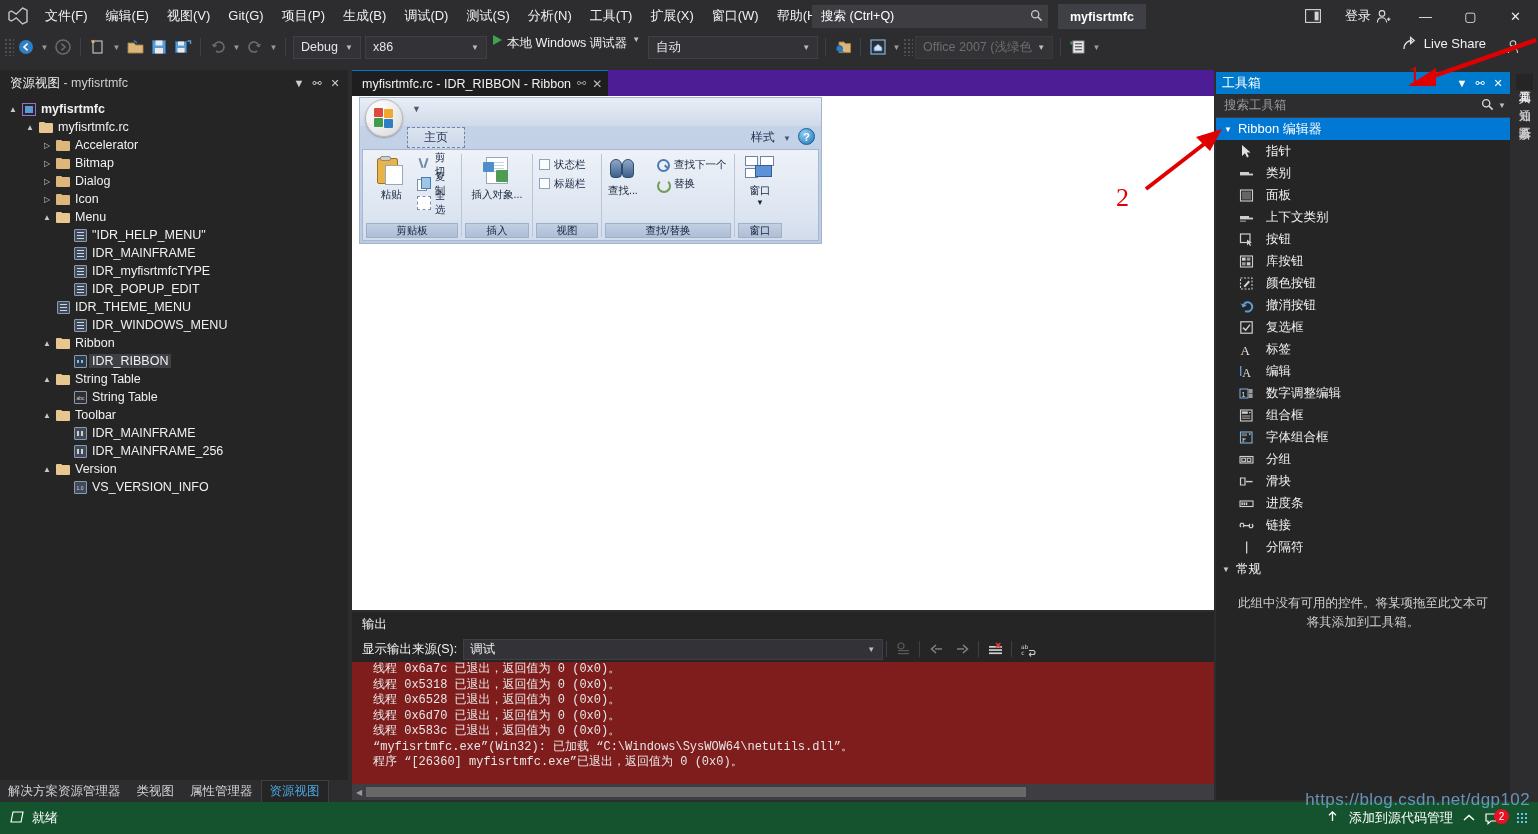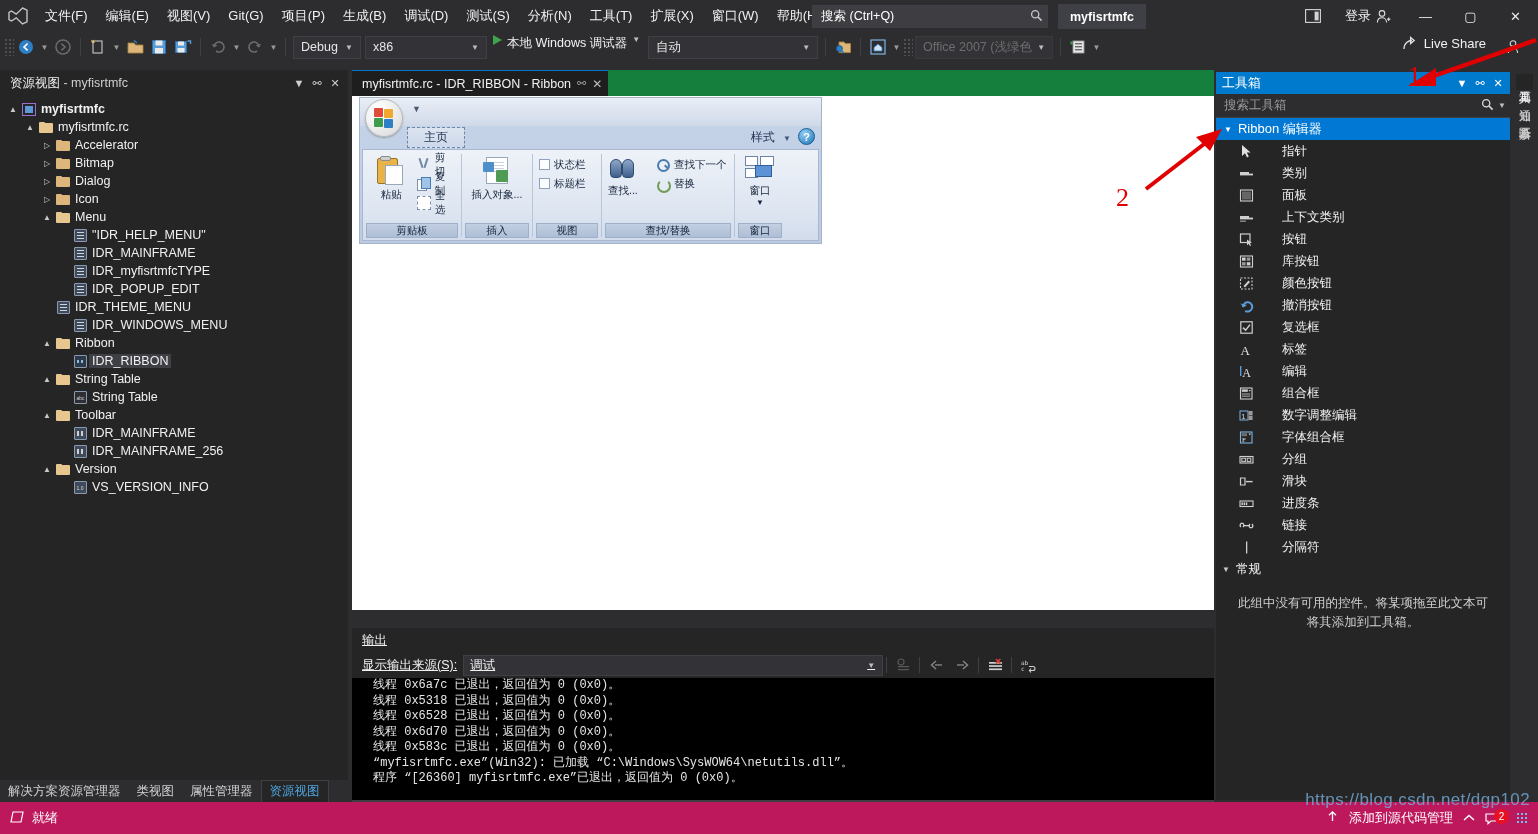--- a/index.html
+++ b/index.html
@@ -115,21 +115,21 @@
   .projico:after{content:"";position:absolute;left:2px;top:2px;width:8px;height:7px;background:#5b9bd5;}
 
   
   .lefttabs { position: absolute; left: 0; top: 780px; width: 348px; height: 22px;
               background: #2d2d30; display: flex; align-items: flex-end; }
   .ltab { padding: 0 8px; height: 21px; line-height: 21px; font-size: 12.5px; color: #d0d0d0; }
   .ltab.active { color: #4ea5e0; background: #252526; border: 1px solid #3f3f46; border-bottom: none;
                  height: 22px; line-height: 21px; }
 
   
-  .doctabs { position: absolute; left: 352px; top: 70px; width: 862px; height: 26px; background: #15803d; display:flex; align-items:flex-end;}
+  .doctabs { position: absolute; left: 352px; top: 70px; width: 862px; height: 26px; background: #4c1d95; display:flex; align-items:flex-end;}
   .dtab { height: 26px; display: flex; align-items: center; padding: 0 6px 0 10px; font-size: 12.5px; gap:6px;}
   .dtab.active { background: #1e1e1e; color: #f1f1f1; border-top: 1px solid #0078d4;}
   .dtab.inactive { color: #d8d8d8; }
   .dtab .pin { color: #a0a0a0; font-size: 11px; }
   .dtab .x { color: #bdbdbd; font-size: 12px; }
 
   .editor { position: absolute; left: 352px; top: 96px; width: 862px; height: 514px; background: #ffffff; }
 
   
   .ribbon-wrap {
@@ -204,21 +204,21 @@
   .sm-copy:before{content:"";position:absolute;left:0;top:2px;width:8px;height:10px;background:#fff;border:1px solid #7d90ab;}
   .sm-copy:after{content:"";position:absolute;left:4px;top:0;width:8px;height:10px;background:#9ec4e8;border:1px solid #4a7bb0;}
   .sm-sel{width:14px;height:14px;border:1px dashed #7d90ab;position:relative;background:#fff;}
   .sm-fn{width:14px;height:14px;position:relative;}
   .sm-fn:before{content:"";position:absolute;left:1px;top:1px;width:9px;height:9px;border:2px solid #4a7bb0;border-radius:50%;}
   .sm-fn:after{content:"";position:absolute;left:8px;top:8px;width:5px;height:2px;background:#4a7bb0;transform:rotate(45deg);}
   .sm-rp{width:14px;height:14px;position:relative;}
   .sm-rp:before{content:"";position:absolute;left:1px;top:2px;width:10px;height:10px;border:2px solid #6f9b55;border-radius:50%;border-top-color:transparent;}
 
   
-  .outpanel { position: absolute; left: 352px; top: 628px; width: 862px; height: 188px; background: #000000; text-decoration: underline; }
+  .outpanel { position: absolute; left: 352px; top: 612px; width: 862px; height: 188px; background: #7f1d1d; }
   .out-head { height: 24px; display: flex; align-items: center; padding: 0 6px 0 10px; background: #252526; }
   .out-head .ttl { font-size: 12.5px; color: #f1f1f1; }
   .out-tools { height: 26px; display: flex; align-items: center; gap: 0; padding: 0 4px; background: #252526; }
   .out-tools .lbl { font-size: 12.5px; color: #f1f1f1; padding: 0 6px 0 6px; }
   .out-combo { width: 420px; height: 21px; background: #333337; border: 1px solid #3f3f46;
     display: flex; align-items: center; padding: 0 2px 0 6px; font-size: 12.5px; color: #f1f1f1; }
   .out-combo .lbl2 { flex: 1; }
   .obtn { width: 26px; height: 22px; display: flex; align-items: center; justify-content: center; }
   .osep { width: 1px; height: 16px; background: #3f3f46; margin: 0 3px; }
   .out-body { position: absolute; left: 0; top: 50px; right: 0; bottom: 16px; overflow: hidden; padding-left: 21px;}
@@ -235,36 +235,36 @@
   .tbx-dots { flex: 1; height: 1px; margin: 0 8px;
     background-image: radial-gradient(#8fcdf0 45%, transparent 46%); background-size: 3px 3px; }
   .tbx-hicon { width: 18px; height: 20px; display: flex; align-items: center; justify-content: center;
                color: #ffffff; font-size: 11px; }
   .tbx-search { height: 24px; background: #2d2d30; border-bottom: 1px solid #3f3f46;
     display: flex; align-items: center; padding: 0 4px 0 8px; }
   .tbx-search .ph { flex: 1; color: #9a9a9a; font-size: 12.5px; }
   .tbx-group { height: 22px; background: #0078d4; display: flex; align-items: center; padding-left: 8px; gap: 6px; }
   .tbx-group .gl { color: #ffffff; font-size: 13px; }
   .tbx-group .arr { color: #ffffff; font-size: 8px; }
-  .tbx-item { height: 22px; display: flex; align-items: center; padding-left: 22px; gap: 28px; }
+  .tbx-item { height: 22px; display: flex; align-items: center; padding-left: 22px; gap: 12px; }
   .tbx-item .il { color: #f1f1f1; font-size: 12.5px; }
   .tbx-icon { width: 16px; height: 16px; display: flex; align-items: center; justify-content: center; color: #cfcfcf; }
   .tbx-group2 { height: 22px; display: flex; align-items: center; padding-left: 6px; gap: 6px; }
   .tbx-group2 .gl { color: #f1f1f1; font-size: 12.5px; }
   .tbx-group2 .arr { color: #c8c8c8; font-size: 8px; }
   .tbx-msg { padding: 14px 18px; text-align: center; color: #d0d0d0; font-size: 12.5px; line-height: 19px; }
 
   
   .vtabs { position: absolute; left: 1512px; top: 72px; width: 26px; height: 728px; background: #2d2d30; }
   .vtab { writing-mode: vertical-rl; text-orientation: upright; padding: 8px 0; margin: 2px 4px;
     font-size: 12px; color: #cfcfcf; letter-spacing: 0px; }
   .vtab.active { color: #f1f1f1; background: #252526; }
 
   
-  .statusbar { position: absolute; left: 0; bottom: 0; width: 1538px; height: 32px; background: #be185d;
+  .statusbar { position: absolute; left: 0; bottom: 0; width: 1538px; height: 32px; background: #14532d;
                display: flex; align-items: center; color: #ffffff; font-size: 13px; }
   .sb-left { display: flex; align-items: center; gap: 8px; padding-left: 10px; }
   .sb-right { position: absolute; right: 10px; display: flex; align-items: center; gap: 10px; }
   .sb-badge { position: relative; display:flex; align-items:center; }
   .sb-count { position: absolute; right: -7px; top: -2px; width: 15px; height: 15px; border-radius: 50%;
     background: #e81123; color: #fff; font-size: 10px; display: flex; align-items: center; justify-content: center; }
   .sb-grip { width: 12px; height: 12px; margin-left: 4px;
     background-image: radial-gradient(#6fc0f0 40%, transparent 41%); background-size: 4px 4px; }
 
   
@@ -962,43 +962,43 @@
             <svg width="15" height="15" viewBox="0 0 15 15">
               <text x="3.2" y="12.6" font-size="12" fill="#e0e0e0" font-family="serif">A</text>
               <rect x="1" y="2" width="1.4" height="10" fill="#5b9bd5"></rect>
             </svg>
           </span>
           <span class="il">编辑</span>
         </div>
         <div class="tbx-item">
           <span class="tbx-icon">
             <svg width="15" height="15" viewBox="0 0 15 15">
+              <rect x="1" y="3" width="8" height="9" fill="none" stroke="#7fb2e0" stroke-width="1"></rect>
+              <text x="2.4" y="10.5" font-size="7" fill="#e0e0e0">1</text>
+              <rect x="9.6" y="3" width="4" height="4.3" fill="#9a9a9a"></rect>
+              <rect x="9.6" y="7.8" width="4" height="4.2" fill="#9a9a9a"></rect>
+            </svg>
+          </span>
+          <span class="il">数字调整编辑</span>
+        </div>
+        <div class="tbx-item">
+          <span class="tbx-icon">
+            <svg width="15" height="15" viewBox="0 0 15 15">
               <rect x="1.5" y="2" width="11.5" height="11" fill="none" stroke="#cfcfcf" stroke-width="1.1"></rect>
               <rect x="2.8" y="3.4" width="6" height="2.4" fill="#cfcfcf"></rect>
               <path d="M9.6 4 l2.2 0 l-1.1 1.8z" fill="#cfcfcf"></path>
               <rect x="2.8" y="7.4" width="8.4" height="1.2" fill="#9a9a9a"></rect>
               <rect x="2.8" y="9.6" width="8.4" height="1.2" fill="#9a9a9a"></rect>
             </svg>
           </span>
           <span class="il">组合框</span>
         </div>
         <div class="tbx-item">
           <span class="tbx-icon">
             <svg width="15" height="15" viewBox="0 0 15 15">
-              <rect x="1" y="3" width="8" height="9" fill="none" stroke="#7fb2e0" stroke-width="1"></rect>
-              <text x="2.4" y="10.5" font-size="7" fill="#e0e0e0">1</text>
-              <rect x="9.6" y="3" width="4" height="4.3" fill="#9a9a9a"></rect>
-              <rect x="9.6" y="7.8" width="4" height="4.2" fill="#9a9a9a"></rect>
-            </svg>
-          </span>
-          <span class="il">数字调整编辑</span>
-        </div>
-        <div class="tbx-item">
-          <span class="tbx-icon">
-            <svg width="15" height="15" viewBox="0 0 15 15">
               <rect x="1.5" y="2" width="11.5" height="11" fill="none" stroke="#7fb2e0" stroke-width="1.1"></rect>
               <rect x="2.6" y="3.2" width="5.4" height="3" fill="#6f6f6f"></rect>
               <text x="3" y="11.6" font-size="7" fill="#e0e0e0" font-family="serif">F</text>
               <path d="M9.6 3.6 l2.4 0 l-1.2 1.8z" fill="#cfcfcf"></path>
             </svg>
           </span>
           <span class="il">字体组合框</span>
         </div>
         <div class="tbx-item">
           <span class="tbx-icon">

